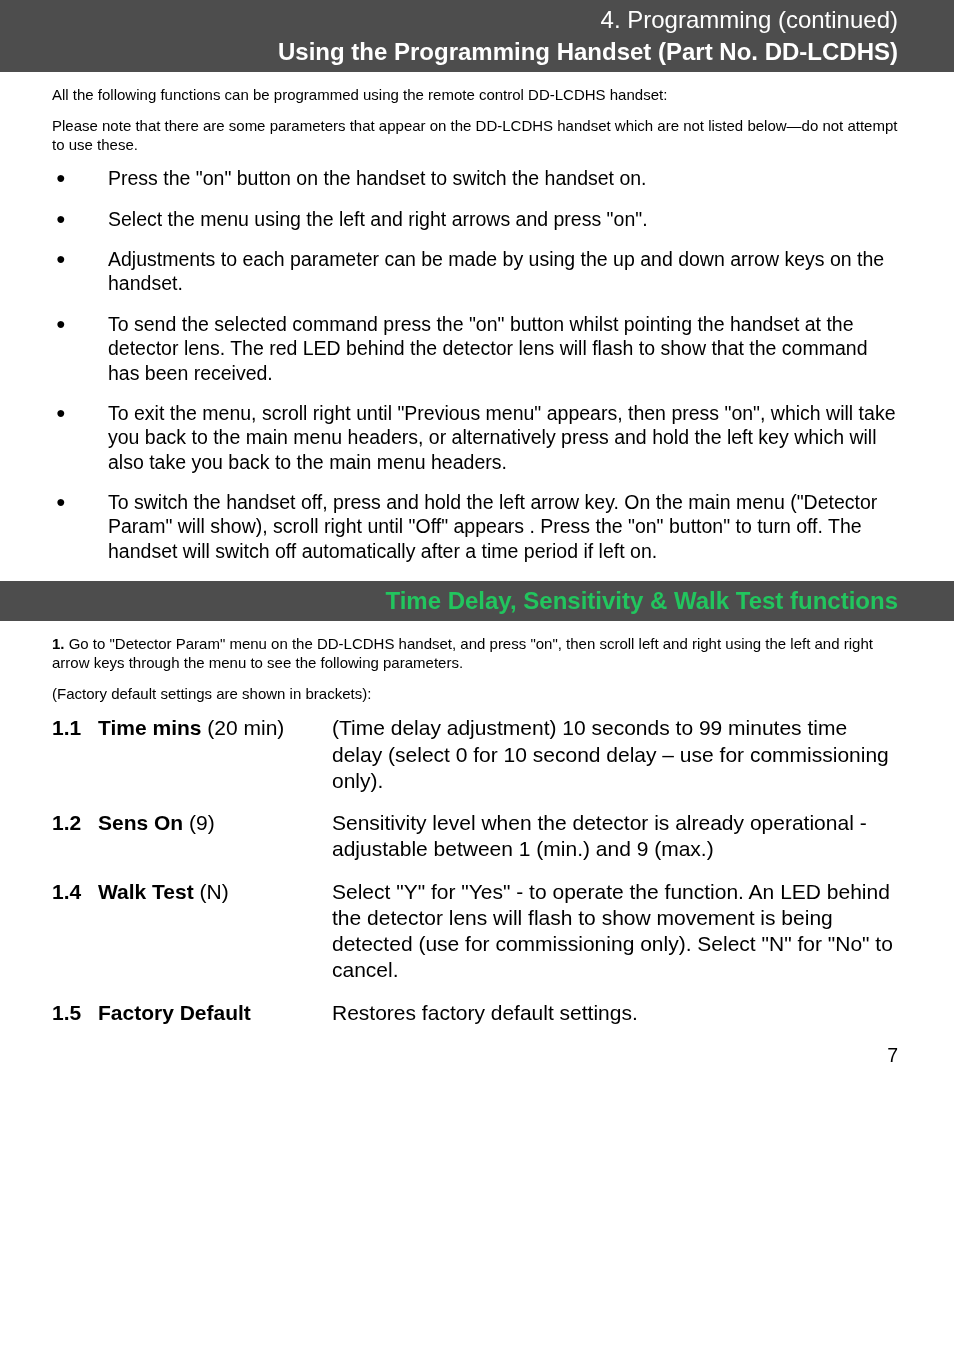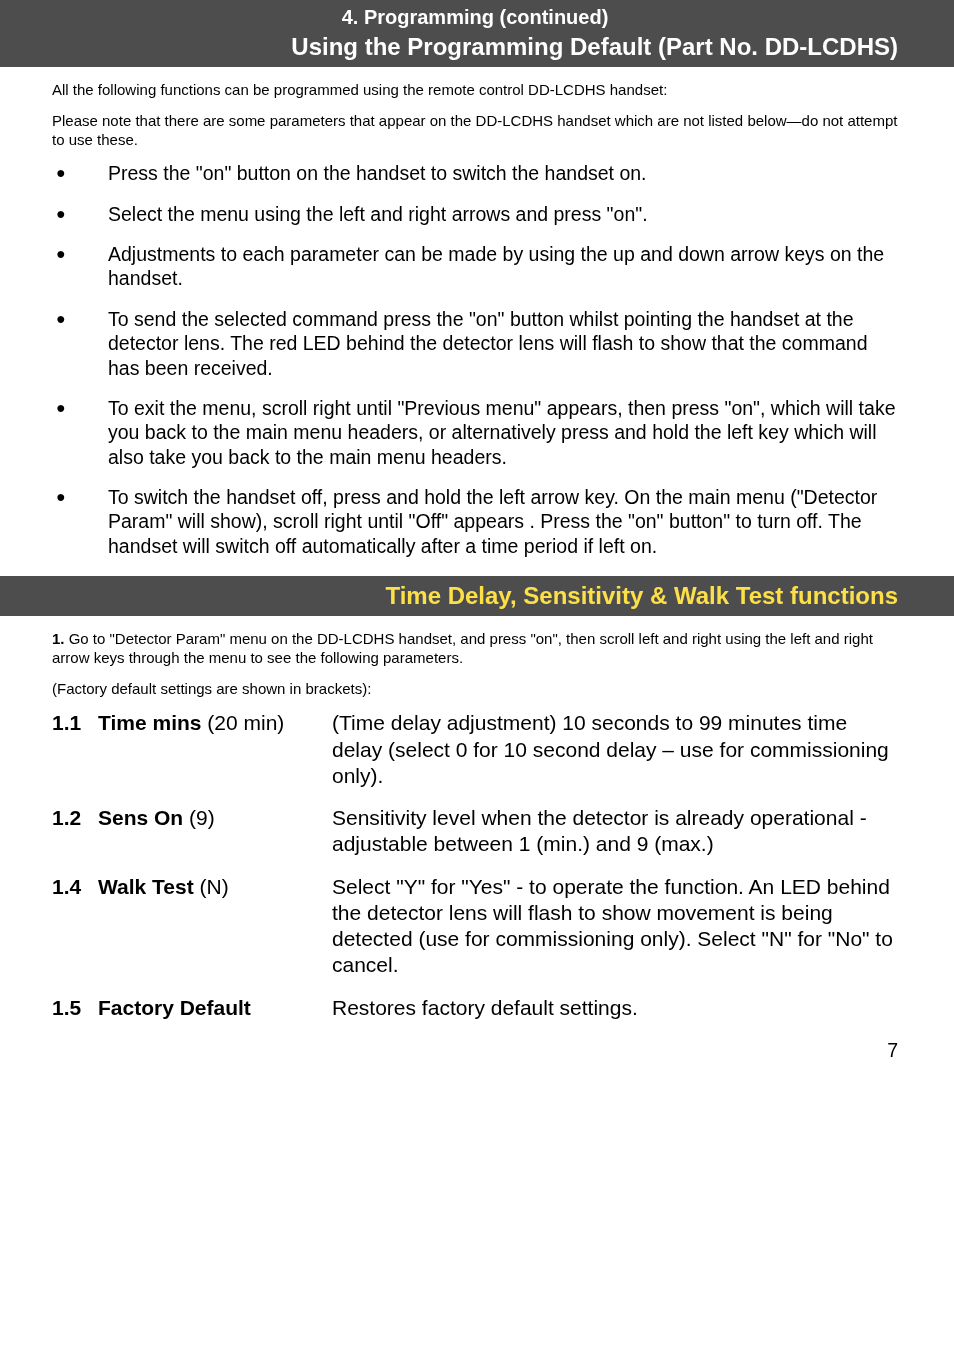--- a/index.html
+++ b/index.html
@@ -13,35 +13,35 @@
   .page {
     padding: 0 52px 24px 52px;
   }
   .banner {
     background: #4d4d4d;
     color: #ffffff;
     margin: 0 -52px 14px -52px;
     padding: 6px 52px 6px 52px;
   }
   .banner-line1 {
-    text-align: center;
-    font-weight: bold;
-    font-size: 20px;
+    text-align: right;
+    font-weight: normal;
+    font-size: 24px;
     padding-right: 4px;
   }
   .banner-line2 {
     text-align: right;
     font-weight: bold;
     font-size: 24px;
     padding-right: 4px;
     margin-top: 4px;
   }
   .subbanner {
     background: #4d4d4d;
-    color: #fde047;
+    color: #22c55e;
     margin: 18px -52px 14px -52px;
     padding: 6px 52px 6px 52px;
   }
   .subbanner-line {
     text-align: right;
     font-weight: bold;
     font-size: 24px;
     padding-right: 4px;
   }
   p {
@@ -98,21 +98,21 @@
     padding-right: 4px;
   }
 </style>
 </head>
 <body>
 
 <div class="page">
 
   <div class="banner">
     <div class="banner-line1">4. Programming (continued)</div>
-    <div class="banner-line2">Using the Programming Default (Part No. DD-LCDHS)</div>
+    <div class="banner-line2">Using the Programming Handset (Part No. DD-LCDHS)</div>
   </div>
 
   <p>All the following functions can be programmed using the remote control DD-LCDHS handset:</p>
   <p>Please note that there are some parameters that appear on the DD-LCDHS handset which are not listed below—do not attempt to use these.</p>
 
   <ul class="bullets">
     <li>Press the "on" button on the handset to switch the handset on.</li>
     <li>Select the menu using the left and right arrows and press "on".</li>
     <li>Adjustments to each parameter can be made by using the up and down arrow keys on the handset.</li>
     <li>To send the selected command press the "on" button whilst pointing the handset at the detector lens. The red LED behind the detector lens will flash to show that the command has been received.</li>

